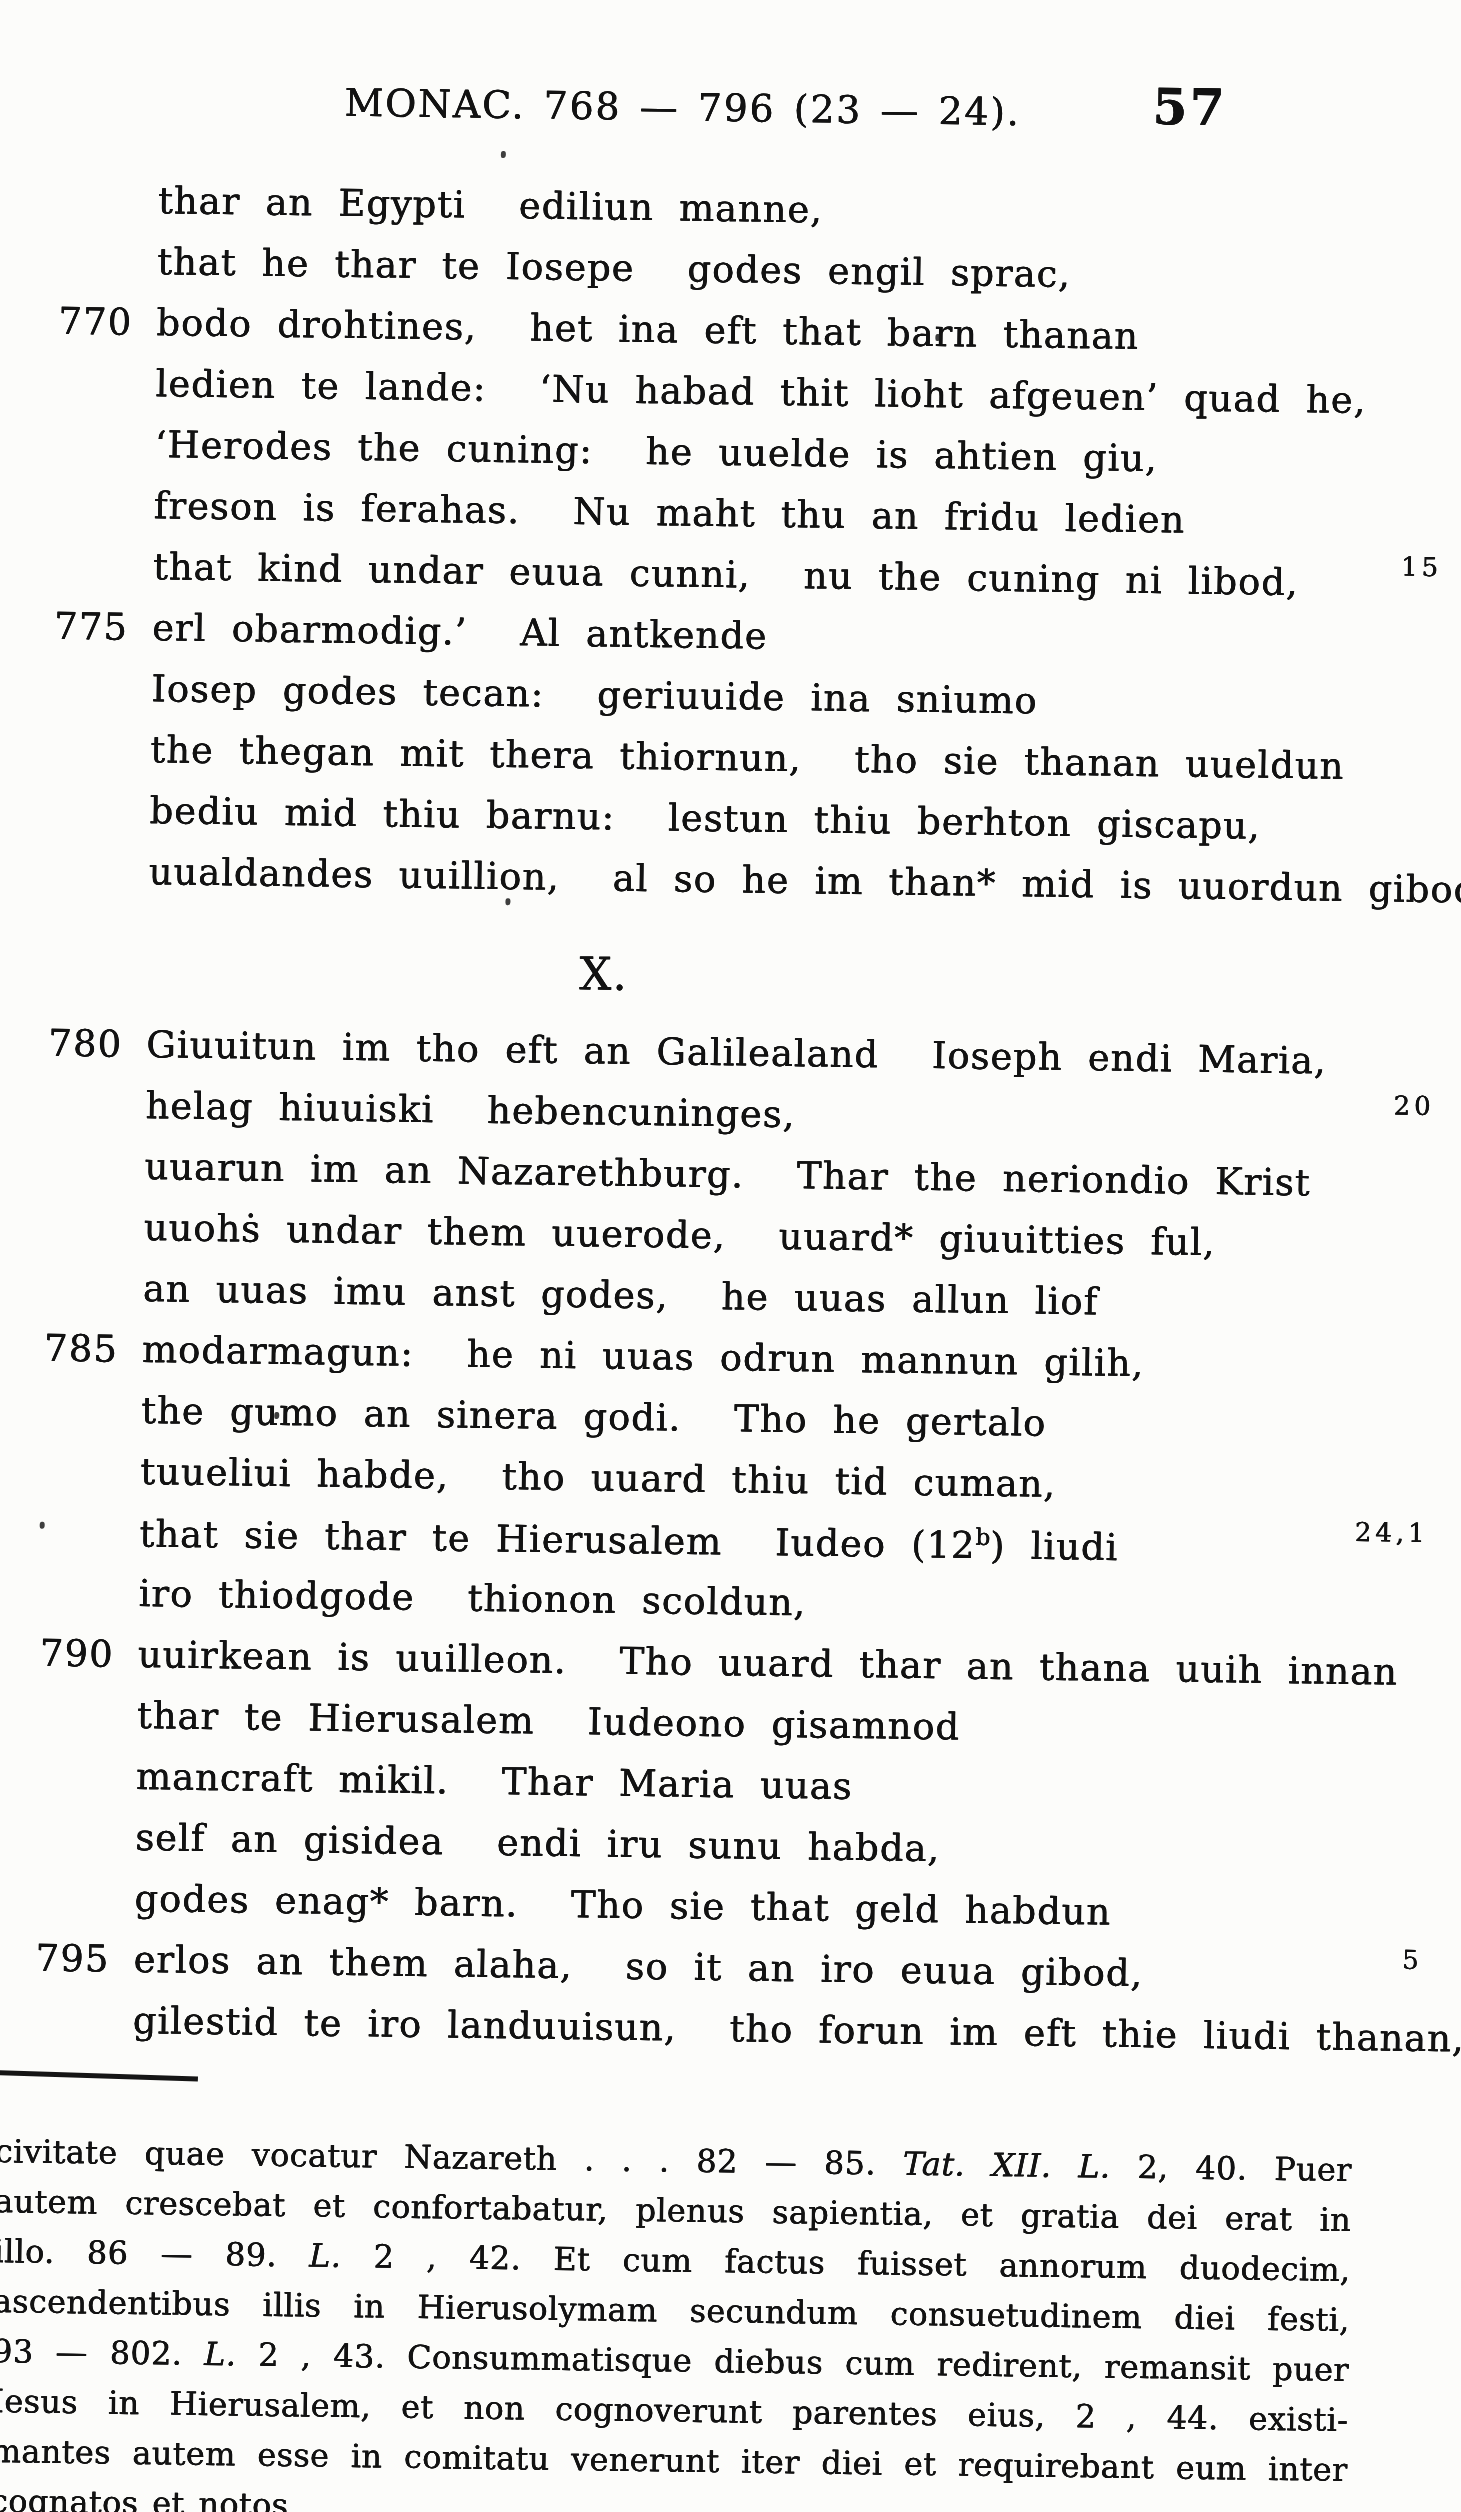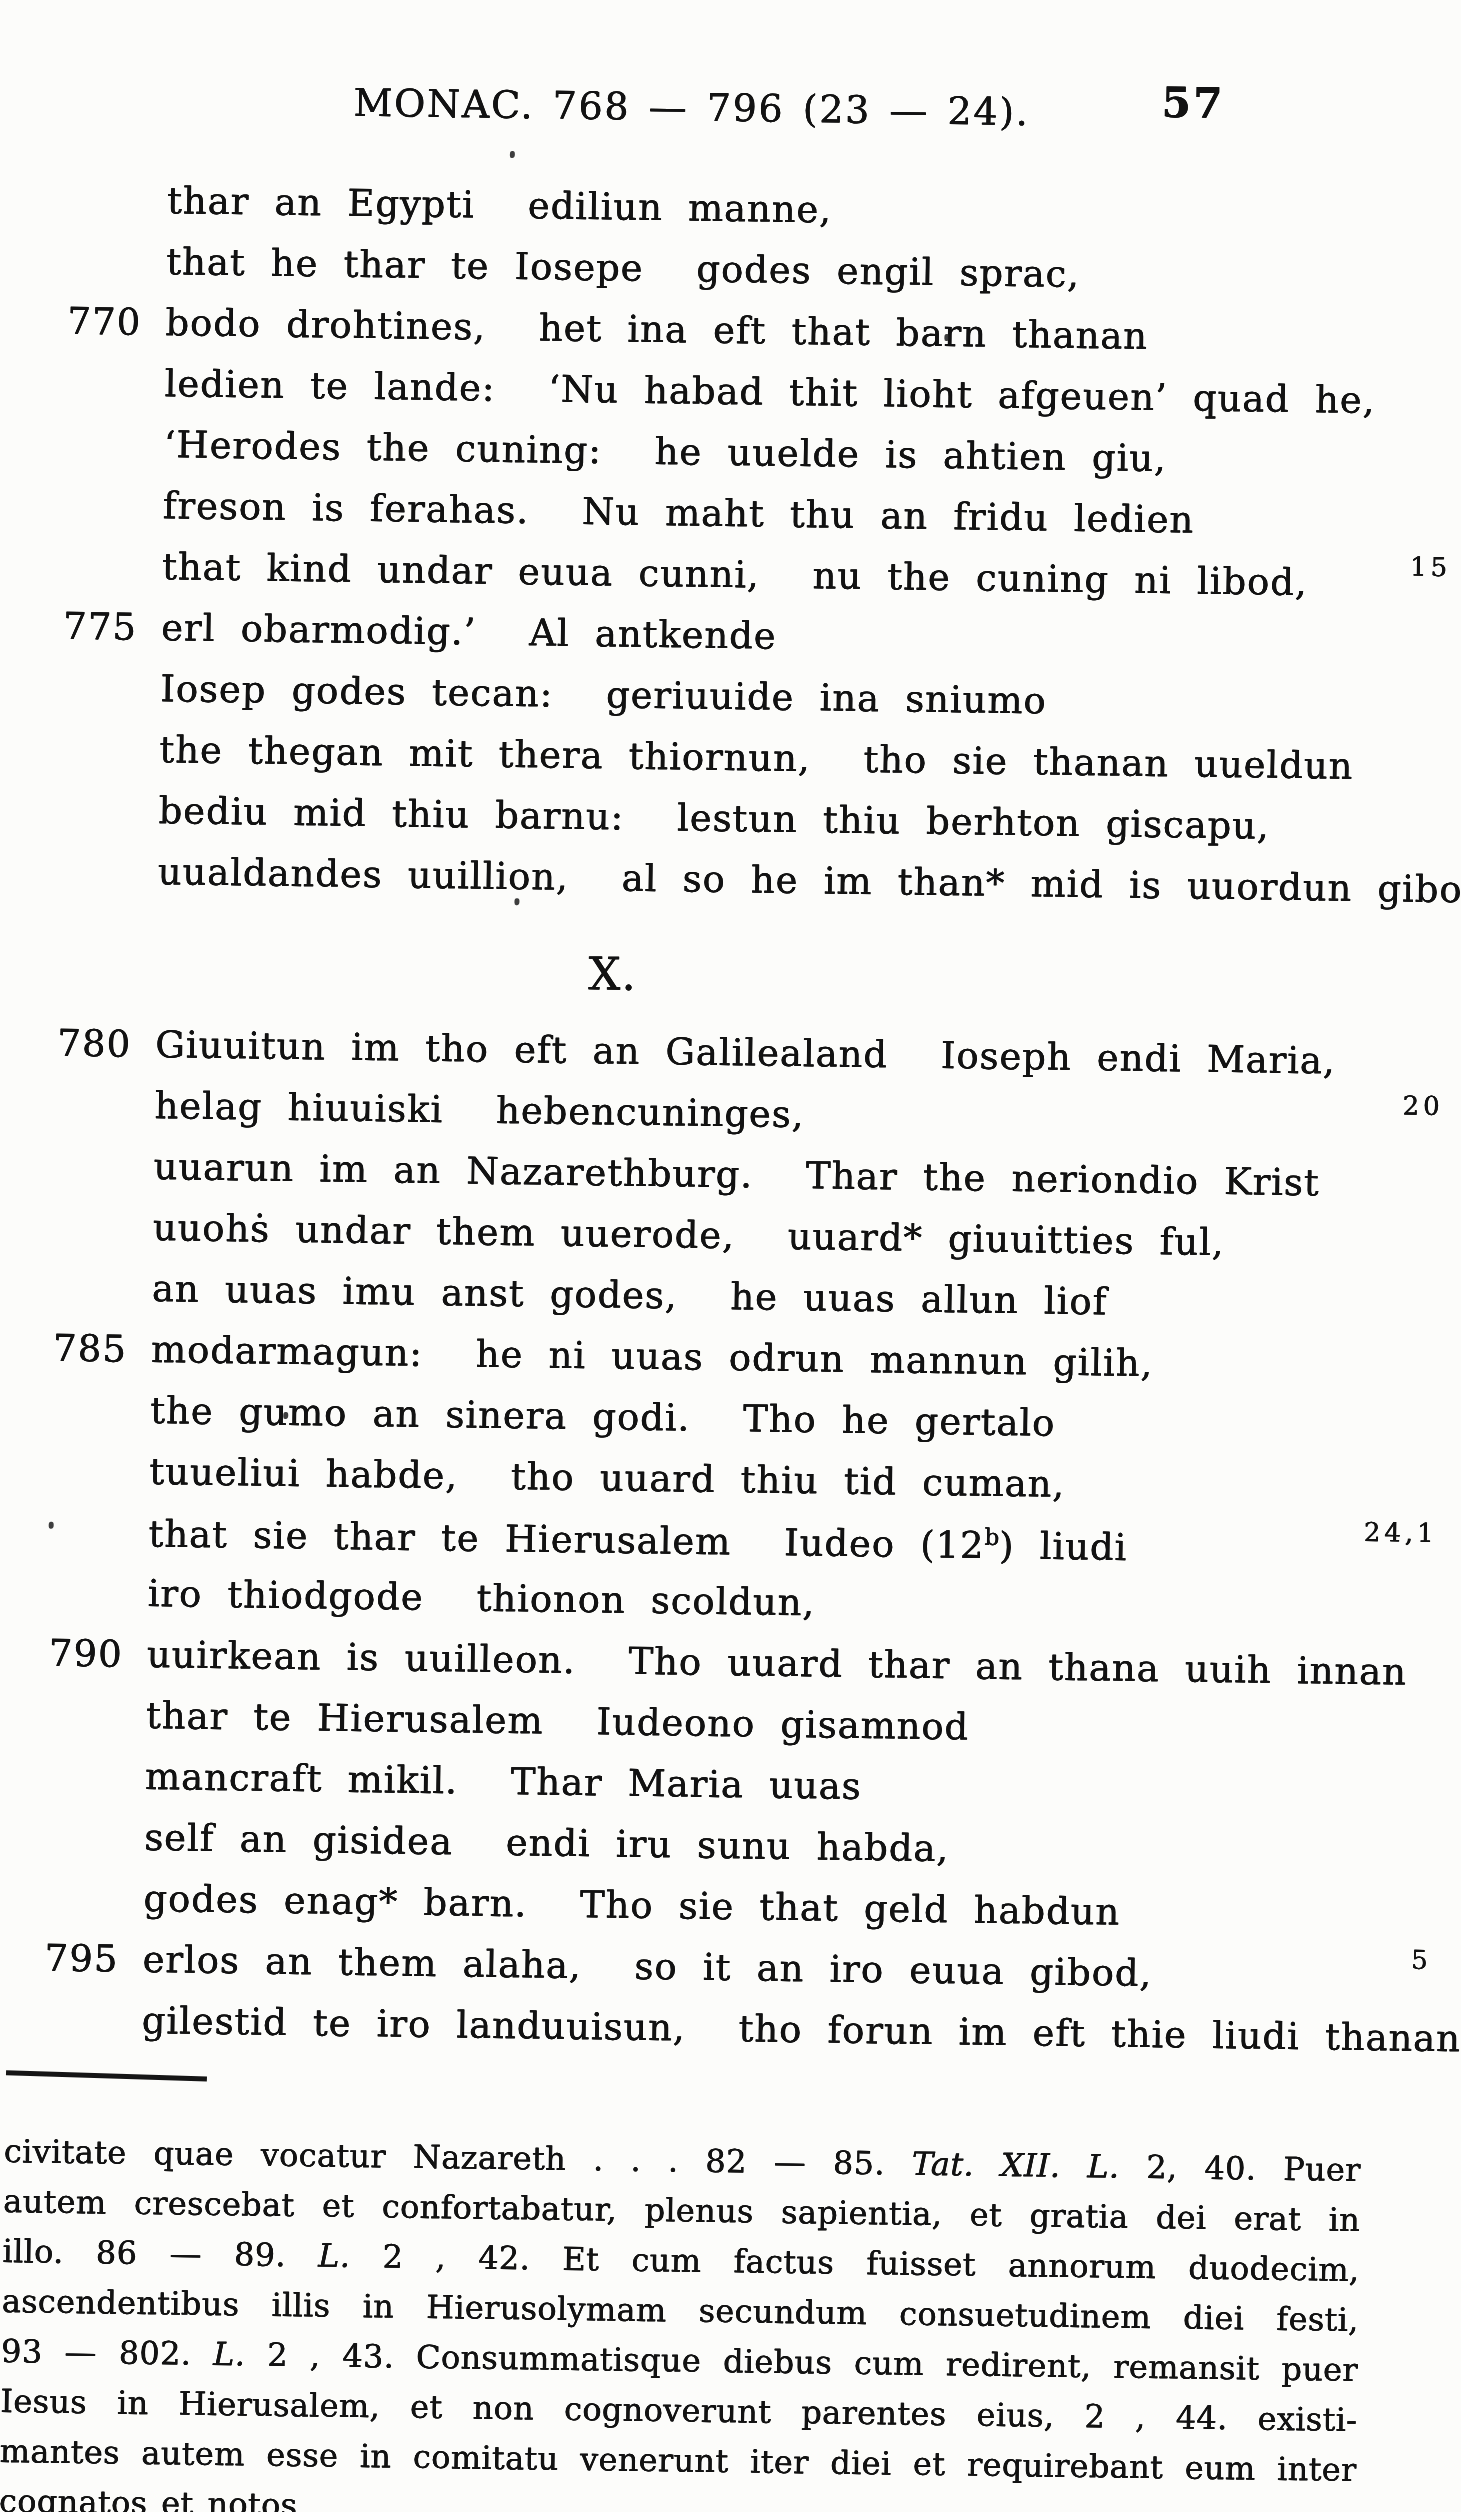--- a/index.html
+++ b/index.html
@@ -4,36 +4,36 @@
 <style>
   html,body{margin:0;padding:0;}
   body{
     width:1462px;height:2512px;
     background:#fcfcfa;
     overflow:hidden;
     font-family:"DejaVu Serif", serif;
     color:#121212;
   }
   .scan{
-    position:absolute;left:10px;top:0;width:1158px;height:2512px;
+    position:absolute;left:1px;top:0;width:1158px;height:2512px;
   }
   .tilt{
     position:absolute;left:0;top:0;width:1462px;height:2512px;
     transform:rotate(0.8deg);
     transform-origin:0 0;
   }
   .ink{ text-shadow:0.2px 0 currentColor, -0.2px 0 currentColor; }
 
   .runhead{
     position:absolute;left:345px;top:79px;
     font-size:38px;line-height:1;letter-spacing:1.7px;word-spacing:4.6px;
   }
   .pagenum{
     position:absolute;left:1153px;top:66px;
-    font-size:42px;line-height:1;font-weight:bold;letter-spacing:2.3px;
+    font-size:50px;line-height:1;font-weight:bold;letter-spacing:2.3px;
   }
 
   .verses{position:absolute;left:0;width:1462px;}
   #verse1{top:170px;}
   #verse2{top:1014px;}
   .vline{position:relative;height:61px;}
   .num{
     position:absolute;left:62px;top:10.3px;
     font-size:37px;line-height:1;letter-spacing:1.1px;
   }

